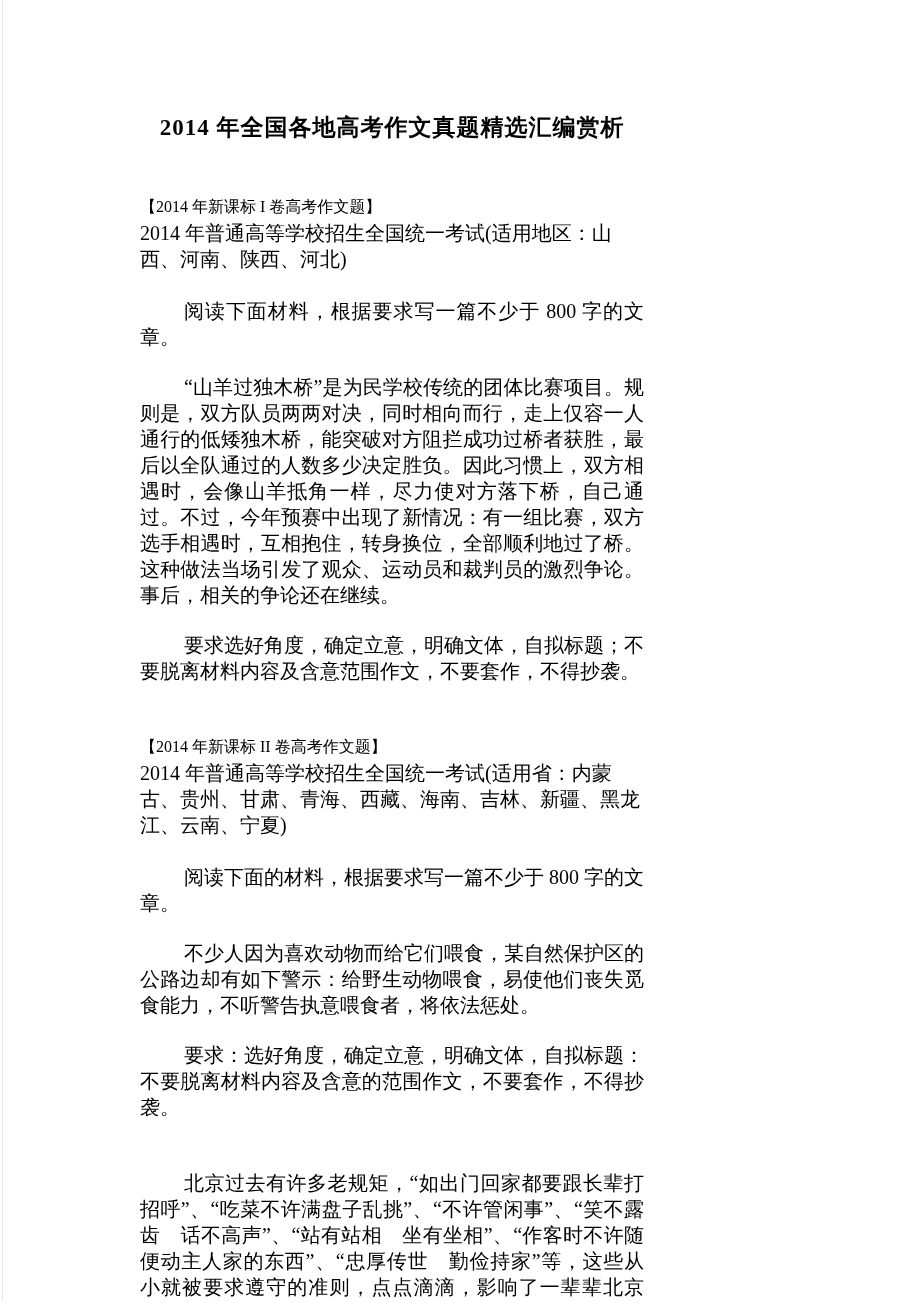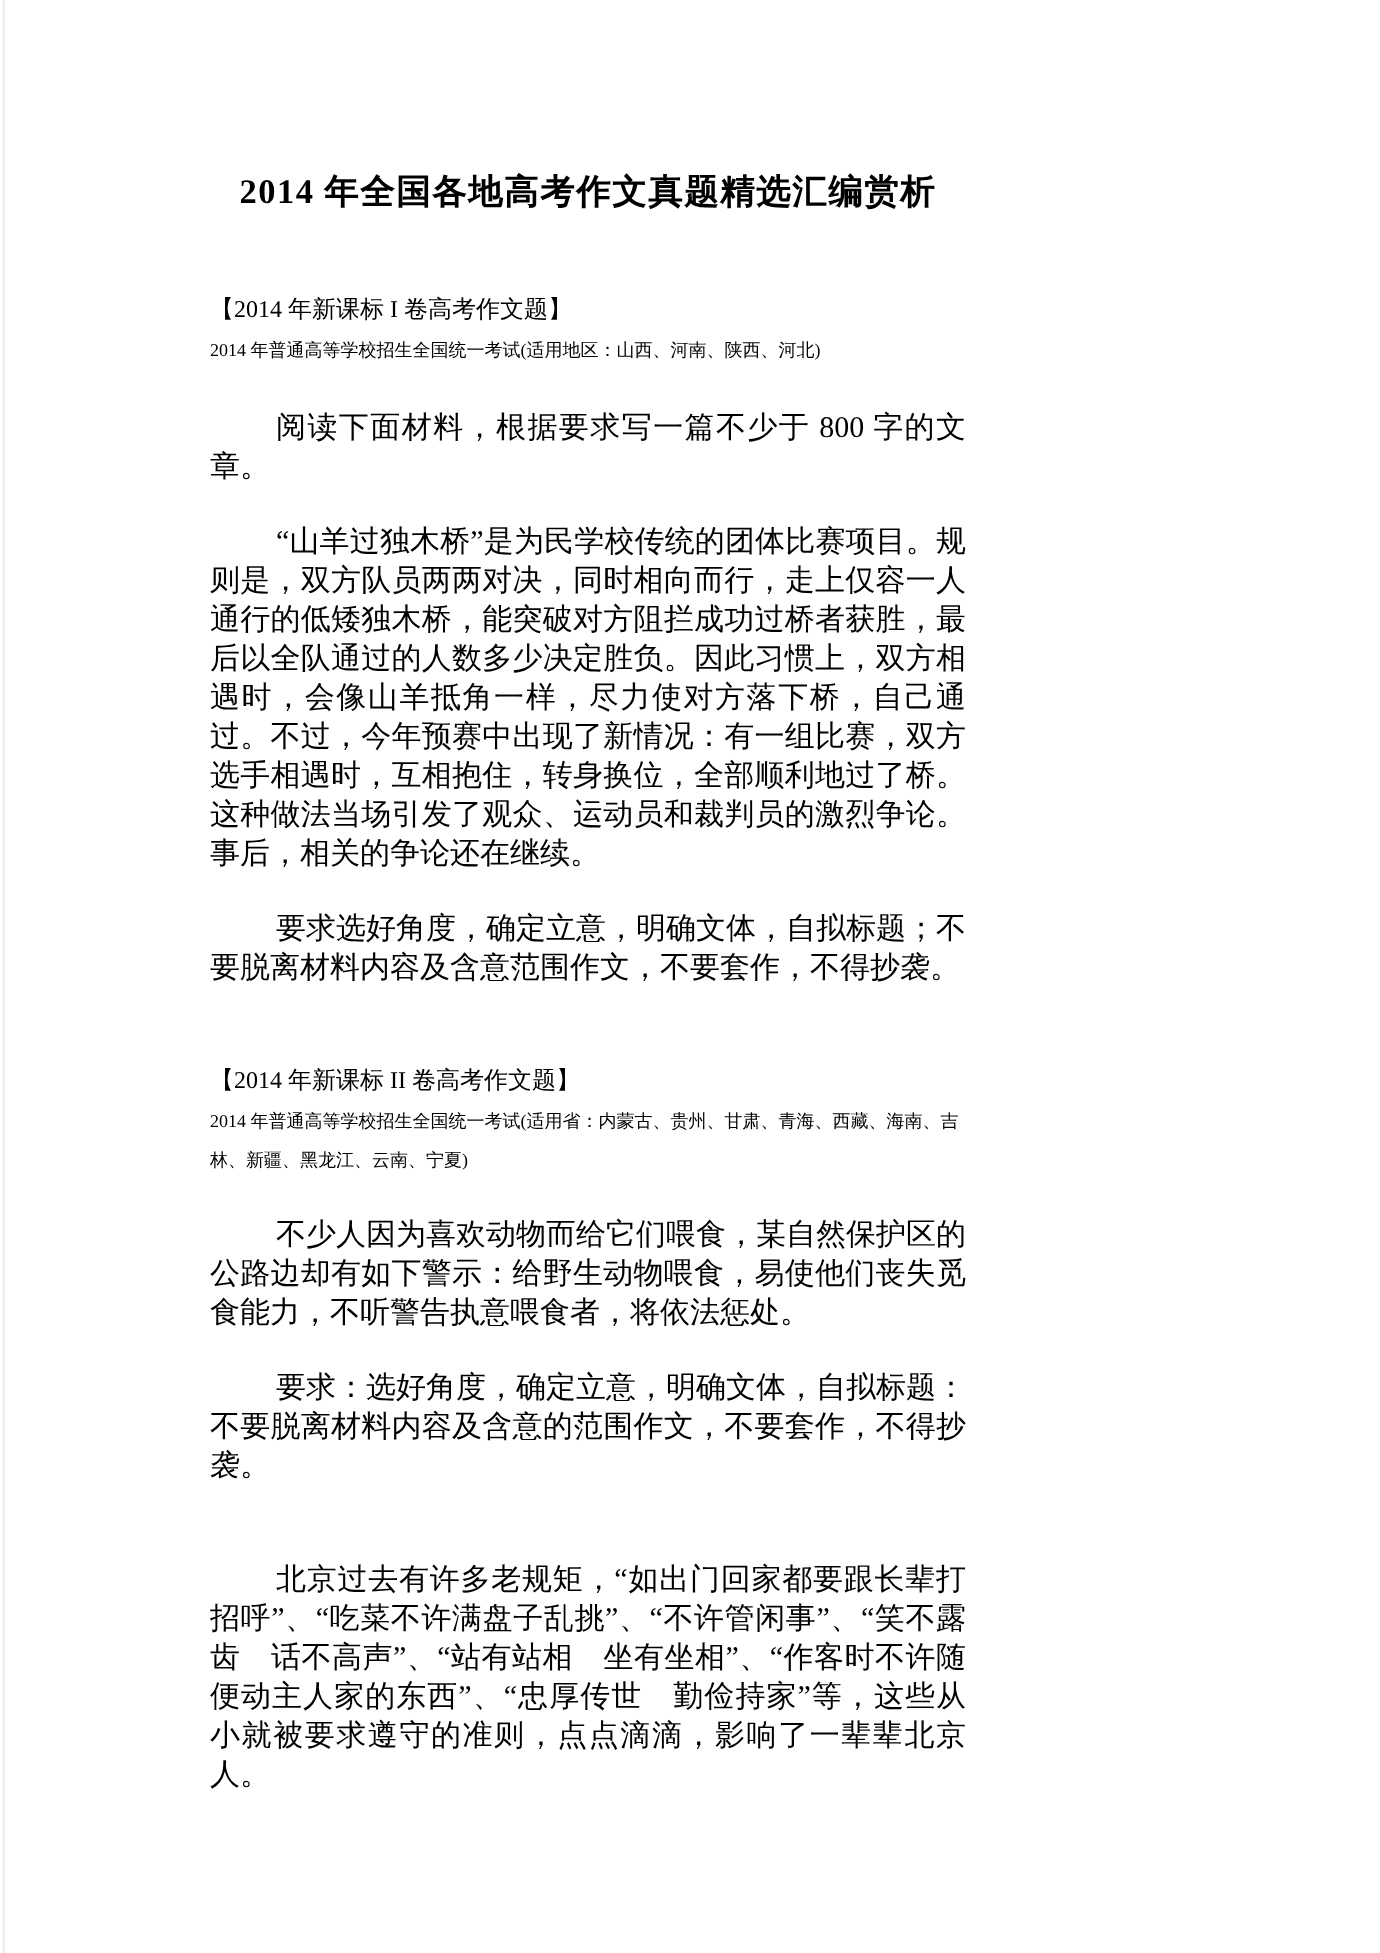--- a/index.html
+++ b/index.html
@@ -42,21 +42,21 @@
   }
   .sec {
     margin-top: 50px;
   }
   .sec-heading {
     font-size: 16px;
     font-weight: normal;
     line-height: 26px;
   }
   .sec-sub {
-    font-size: 12px;
+    font-size: 20px;
     line-height: 26px;
   }
   .para {
     font-size: 20px;
     line-height: 26px;
     margin: 24px 0 0 0;
     text-indent: 2.2em;
     text-align: justify;
   }
   .para.first-after-heading {
@@ -79,20 +79,21 @@
     <div class="sec-heading">【2014 年新课标 I 卷高考作文题】</div>
     <div class="sec-sub">2014 年普通高等学校招生全国统一考试(适用地区：山西、河南、陕西、河北)</div>
     <p class="para first-after-heading">阅读下面材料，根据要求写一篇不少于 800 字的文章。</p>
     <p class="para">“山羊过独木桥”是为民学校传统的团体比赛项目。规则是，双方队员两两对决，同时相向而行，走上仅容一人通行的低矮独木桥，能突破对方阻拦成功过桥者获胜，最后以全队通过的人数多少决定胜负。因此习惯上，双方相遇时，会像山羊抵角一样，尽力使对方落下桥，自己通过。不过，今年预赛中出现了新情况：有一组比赛，双方选手相遇时，互相抱住，转身换位，全部顺利地过了桥。这种做法当场引发了观众、运动员和裁判员的激烈争论。事后，相关的争论还在继续。</p>
     <p class="para">要求选好角度，确定立意，明确文体，自拟标题；不要脱离材料内容及含意范围作文，不要套作，不得抄袭。</p>
   </section>
 
   <section class="sec">
     <div class="sec-heading">【2014 年新课标 II 卷高考作文题】</div>
     <div class="sec-sub">2014 年普通高等学校招生全国统一考试(适用省：内蒙古、贵州、甘肃、青海、西藏、海南、吉林、新疆、黑龙江、云南、宁夏)</div>
+    <p class="para first-after-heading">阅读下面的材料，根据要求写一篇不少于 800 字的文章。</p>
     <p class="para">不少人因为喜欢动物而给它们喂食，某自然保护区的公路边却有如下警示：给野生动物喂食，易使他们丧失觅食能力，不听警告执意喂食者，将依法惩处。</p>
     <p class="para">要求：选好角度，确定立意，明确文体，自拟标题：不要脱离材料内容及含意的范围作文，不要套作，不得抄袭。</p>
   </section>
 
   <section class="sec sec-bj">
     <p class="para">北京过去有许多老规矩，“如出门回家都要跟长辈打招呼”、“吃菜不许满盘子乱挑”、“不许管闲事”、“笑不露齿　话不高声”、“站有站相　坐有坐相”、“作客时不许随便动主人家的东西”、“忠厚传世　勤俭持家”等，这些从小就被要求遵守的准则，点点滴滴，影响了一辈辈北京人。</p>
   </section>
 
 </div>
 

